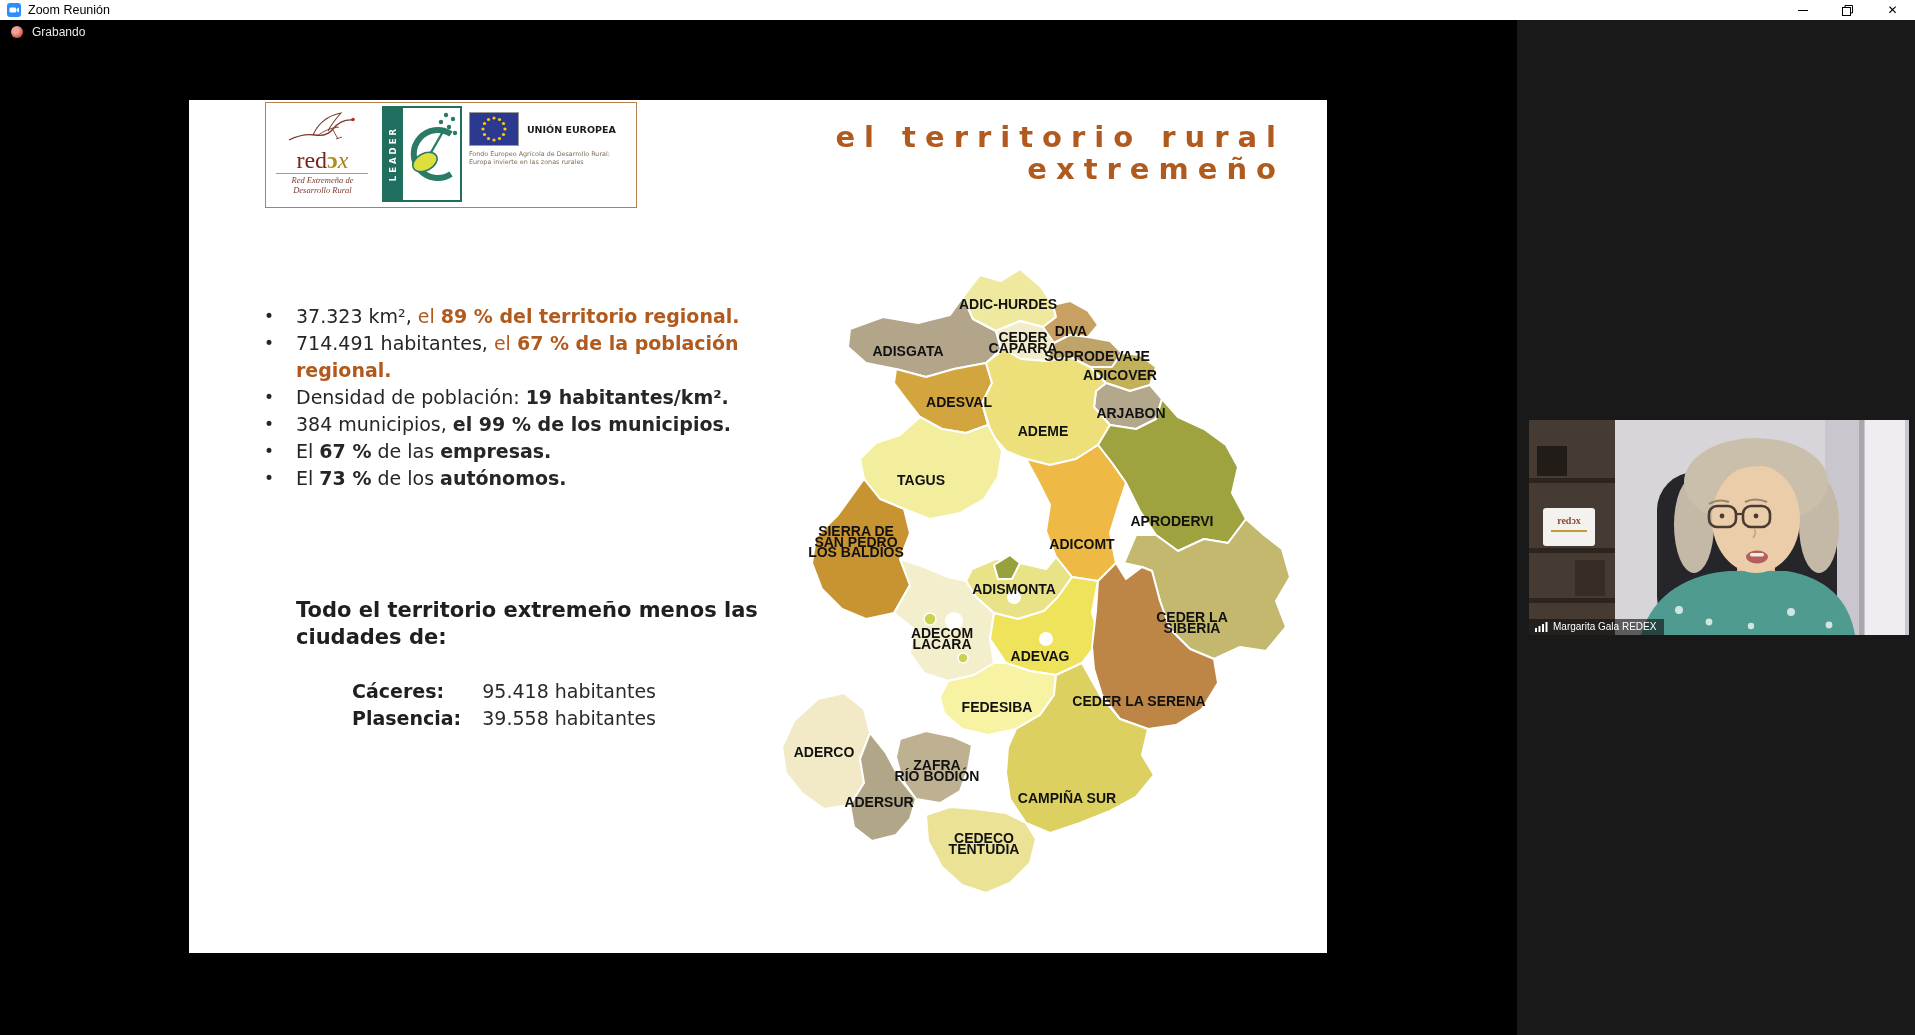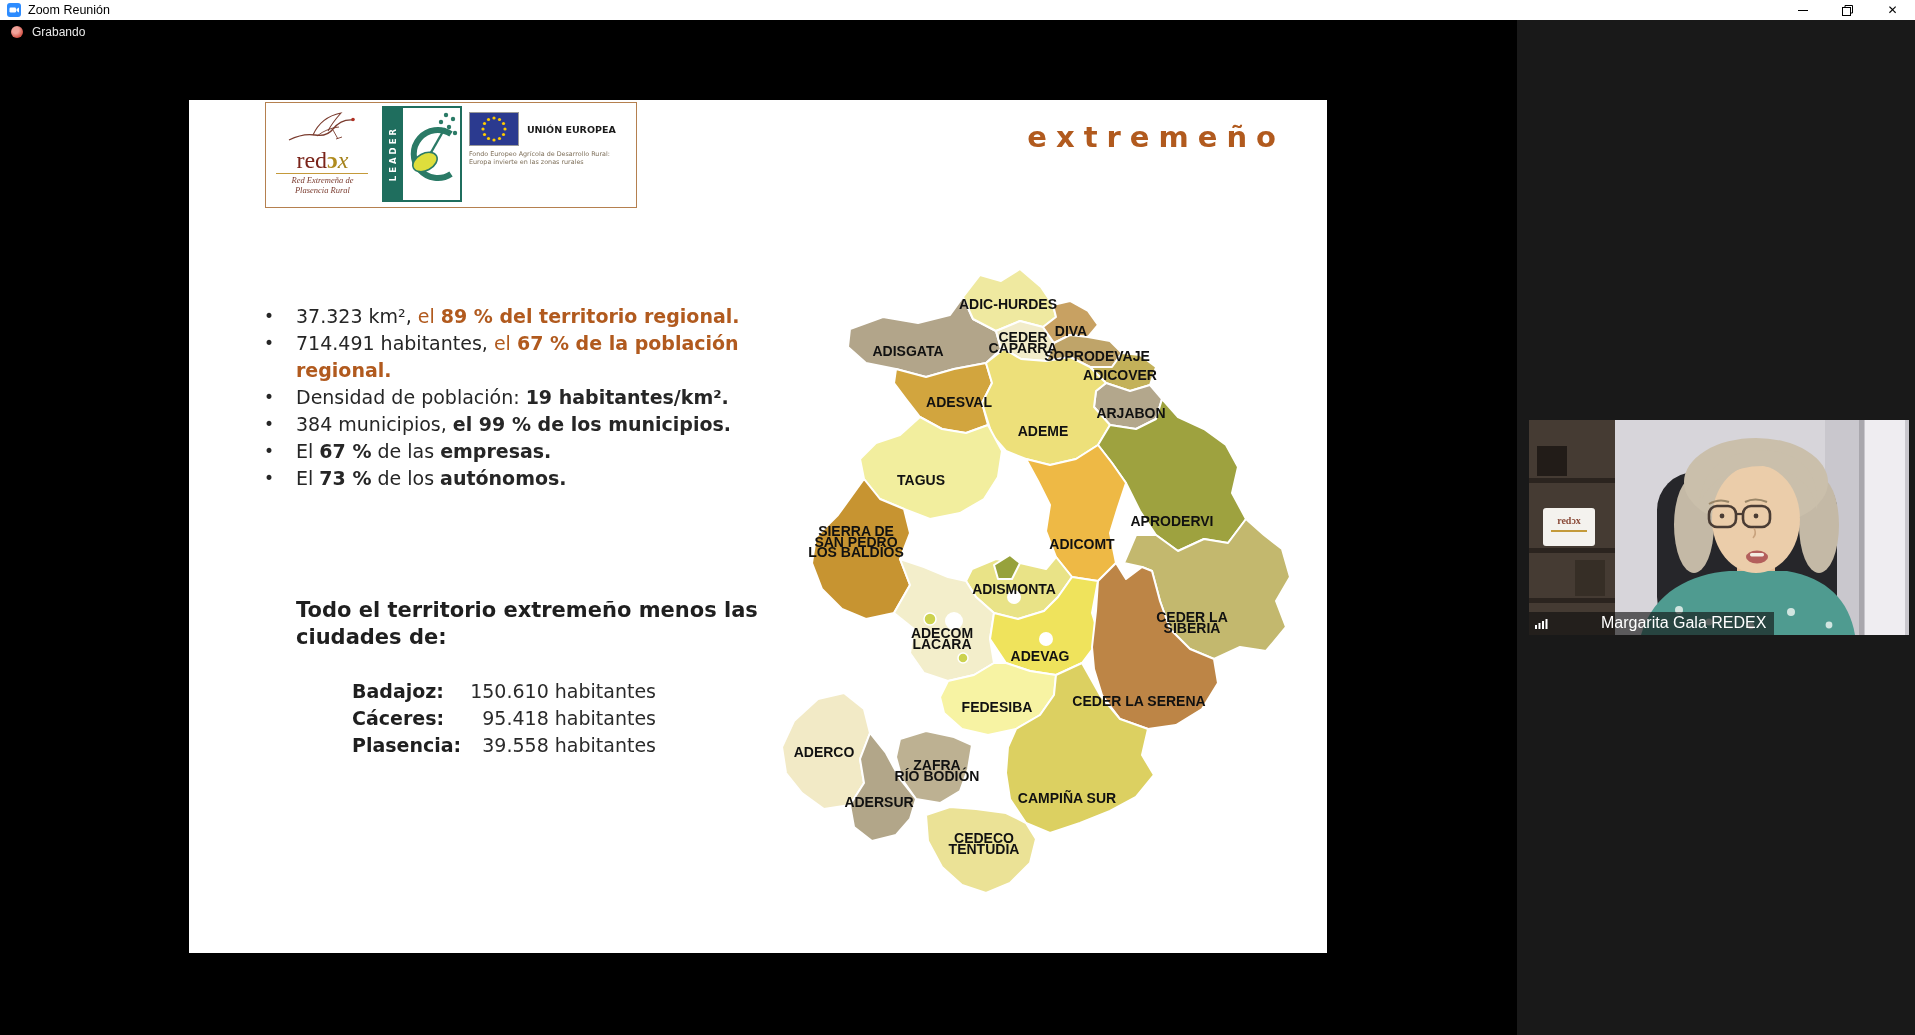--- a/index.html
+++ b/index.html
@@ -57,21 +57,21 @@
 
   
   .map { position:absolute; left:569px; top:167px; width:560px; height:640px; }
   .map svg { position:absolute; left:0; top:0; }
   .map svg polygon { stroke:#fff; stroke-width:2; stroke-linejoin:round; }
   .map-label { position:absolute; transform:translate(-50%,-50%); font-family:"Liberation Sans",sans-serif; font-size:14px; line-height:10.5px; font-weight:bold; color:#111; text-align:center; white-space:pre-line; }
 
   
   .webcam { position:absolute; left:1529px; top:400px; width:380px; height:215px; overflow:hidden; background:#d7d5da; }
   .nameplate { position:absolute; left:0; bottom:0; display:flex; align-items:center; gap:5px; background:rgba(15,15,15,0.62); padding:2px 8px 3px 6px; }
-  .nameplate span.pname { color:#fff; font-size:16px;margin-left:48px; }
+  .nameplate span.pname { color:#fff; font-size:10px; }
 </style>
 </head>
 <body>
 
 <div class="titlebar">
   <div class="tb-left">
     <svg width="14" height="14">
       <rect x="0" y="0" width="14" height="14" rx="3" fill="#2d8cff"></rect>
       <rect x="2.5" y="4.5" width="6.5" height="5" rx="1.2" fill="#fff"></rect>
       <path d="M9.5,6 L12,4.5 L12,9.5 L9.5,8 Z" fill="#fff"></path>
@@ -109,21 +109,21 @@
         <svg width="82" height="40">
           <path d="M8,32 Q22,25 34,27 Q46,29 52,21 Q60,11 72,12" stroke="#7a3b2e" stroke-width="1.3" fill="none"></path>
           <path d="M32,27 Q40,9 60,5 Q51,15 47,23" stroke="#7a3b2e" stroke-width="1.1" fill="none"></path>
           <path d="M36,28 Q46,20 58,19" stroke="#7a3b2e" stroke-width="0.9" fill="none"></path>
           <path d="M52,22 L57,31 M55,31 L61,29" stroke="#7a3b2e" stroke-width="0.9" fill="none"></path>
           <circle cx="72" cy="11.5" r="1.8" fill="#b03024"></circle>
         </svg>
         <div class="redex-word"><span class="rw-pre">red</span><span class="rw-glyph">ɔ</span><span class="rw-suf">x</span></div>
         <div class="redex-rule"></div>
         <div class="redex-sub">Red Extremeña de
-Plasencia  Rural</div>
+Desarrollo  Rural</div>
       </div>
 
       <div class="leader">
         <div class="leader-band">
             <span>LEADER</span>
           </div>
         <svg width="57" height="92">
           <path d="M48,26 A24,24 0 1 0 48,66" stroke="#2a7a66" stroke-width="6" fill="none"></path>
           <line x1="26" y1="48" x2="42" y2="20" stroke="#2a7a66" stroke-width="2.4"></line>
           <ellipse cx="22" cy="54" rx="13" ry="8.5" fill="#dede3c" stroke="#2a7a66" stroke-width="1.6" transform="rotate(-28 22 54)"></ellipse>
@@ -156,34 +156,31 @@
             </svg>
           </div>
           <div class="eu-title">UNIÓN EUROPEA</div>
         </div>
         <div class="eu-sub">Fondo Europeo Agrícola de Desarrollo Rural:
 Europa invierte en las zonas rurales</div>
       </div>
     </div>
 
     <div class="slide-title">
+      <div>el territorio rural</div>
       <div>extremeño</div>
     </div>
 
     <ul class="bullets" id="bullets"><li><span class="sg-n">37.323 km², </span><span class="sg-a">el </span><span class="sg-ab">89 % del territorio regional.</span></li><li><span class="sg-n">714.491 habitantes, </span><span class="sg-a">el </span><span class="sg-ab">67 % de la población
 regional.</span></li><li><span class="sg-n">Densidad de población: </span><span class="sg-b">19 habitantes/km².</span></li><li><span class="sg-n">384 municipios, </span><span class="sg-b">el 99 % de los municipios.</span></li><li><span class="sg-n">El </span><span class="sg-b">67 %</span><span class="sg-n"> de las </span><span class="sg-b">empresas.</span></li><li><span class="sg-n">El </span><span class="sg-b">73 %</span><span class="sg-n"> de los </span><span class="sg-b">autónomos.</span></li></ul>
 
     <div class="footer-heading">Todo el territorio extremeño menos las
 ciudades de:</div>
 
     <div class="cities" id="cities">
-        <div class="city-row">
-          <span class="city-name">Badajoz:</span>
-          <span class="city-pop">150.610 habitantes</span>
-        </div>
         <div class="city-row">
           <span class="city-name">Cáceres:</span>
           <span class="city-pop">95.418 habitantes</span>
         </div>
         <div class="city-row">
           <span class="city-name">Plasencia:</span>
           <span class="city-pop">39.558 habitantes</span>
         </div>
       </div>
 

